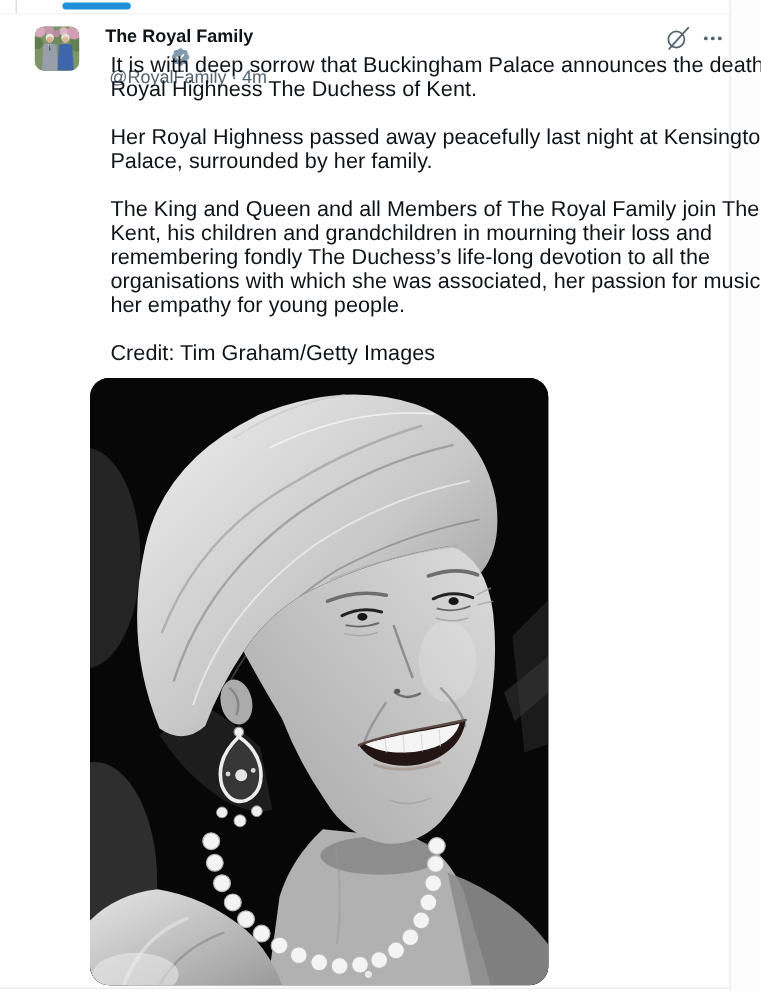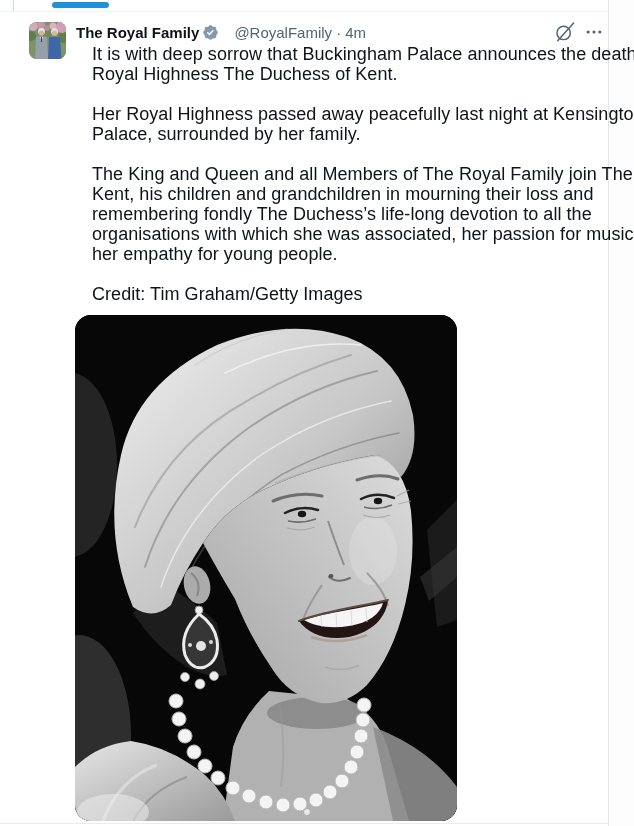--- a/index.html
+++ b/index.html
@@ -2,21 +2,21 @@
 <html><head>
 <meta charset="utf-8">
 <style>
   html,body{margin:0;padding:0;}
   body{
     width:634px;height:826px;position:relative;overflow:hidden;
     background:#ffffff;
     font-family:"Liberation Sans",sans-serif;
     color:#0f1419;
   }
-  .abs{position:absolute;}
+  .abs{position:absolute;flex-direction:column;}
   
   .remnant-line{left:13px;top:0;width:1px;height:11px;background:#cfd9de;}
   .scroll-pill{left:52px;top:2px;width:57px;height:6px;border-radius:3px;background:#2090d8;}
   .divider-top{left:0;top:11px;width:608px;height:1px;background:#eff3f4;}
   .divider-bottom{left:0;top:823px;width:608px;height:1px;background:#e8eaec;}
   .col-border{left:608px;top:0;width:1px;height:826px;background:#e3e6e8;}
   .gutter{left:609px;top:0;width:25px;height:826px;background:#fdfdfd;}
 
   
   .tweet{position:absolute;inset:0;}

